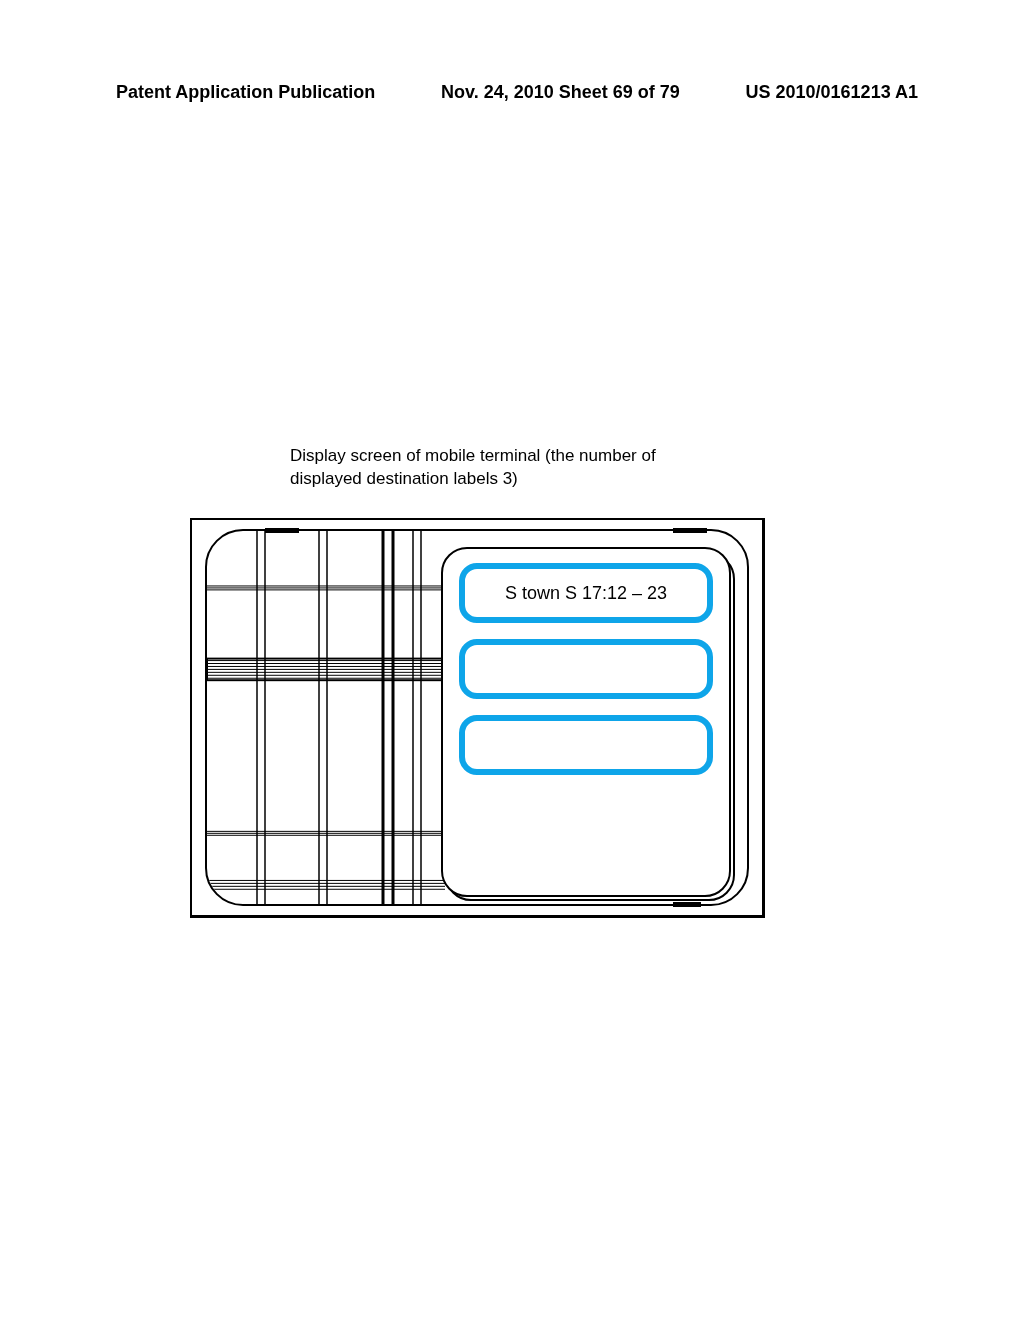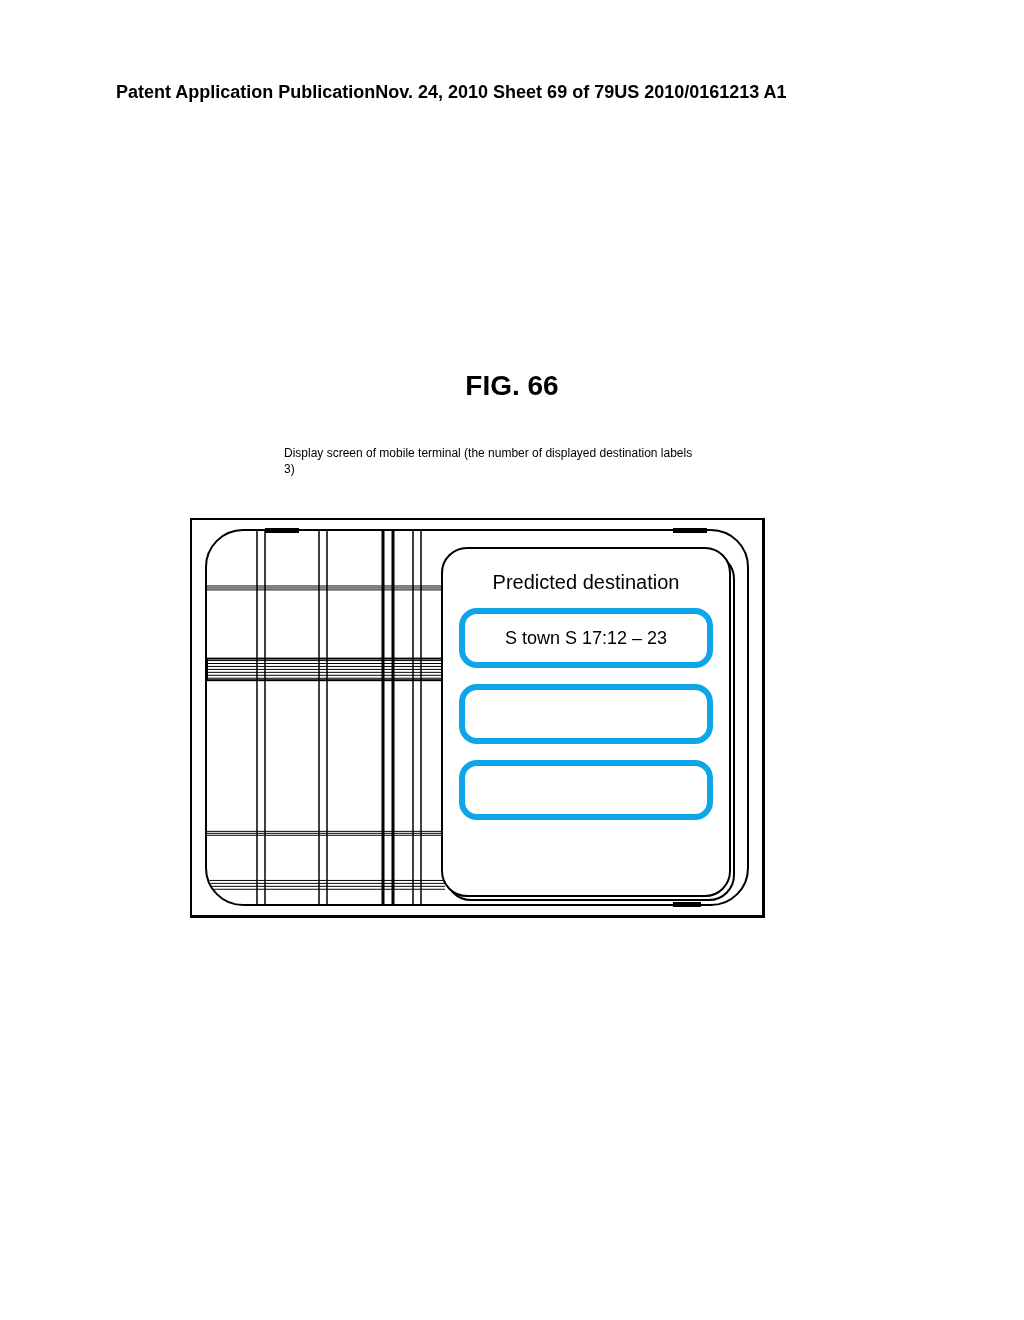--- a/index.html
+++ b/index.html
@@ -1,25 +1,25 @@
 <!DOCTYPE html>
 <html><head>
 <meta charset="utf-8">
 <style>
   * { box-sizing: border-box; margin: 0; padding: 0; }
   html, body { width: 1024px; height: 1320px; background: #fff; font-family: Arial, Helvetica, sans-serif; color: #000; }
   .page { position: relative; width: 1024px; height: 1320px; }
 
-  .hdr { position: absolute; top: 82px; left: 0; width: 1024px; display: flex; justify-content: flex-start; padding: 0 106px 0 116px; font-size: 18px; }
+  .hdr { position: absolute; top: 82px; left: 0; width: 1024px; display: flex; justify-content: space-between; padding: 0 106px 0 116px; font-size: 18px; }
   .hdr-left { font-weight: bold; }
   .hdr-right { font-weight: bold; }
 
   .fig-title { position: absolute; top: 370px; left: 0; width: 1024px; text-align: center; font-size: 28px; font-weight: bold; }
 
-  .caption { position: absolute; top: 445px; left: 284px; width: 420px; font-size: 12px; line-height: 1.35; }
+  .caption { position: absolute; top: 445px; left: 290px; width: 420px; font-size: 17px; line-height: 1.35; }
 
   .frame { position: absolute; top: 518px; left: 190px; width: 575px; height: 400px; border: 2px solid #000; border-right-width: 3px; border-bottom-width: 3px; background: #fff; }
 
   .screen { position: absolute; top: 9px; left: 13px; right: 13px; bottom: 9px; border: 2.5px solid #000; border-radius: 38px; background: #fff; }
   .tick-top { position: absolute; top: -3px; width: 34px; height: 5px; background: #000; }
   .tick-bot { position: absolute; bottom: -3px; width: 28px; height: 5px; background: #000; }
 
   .map { position: absolute; top: 0; left: 0; width: 238px; height: 100%; border-top-left-radius: 36px; border-bottom-left-radius: 36px; overflow: hidden; }
   .map svg { width: 100%; height: 100%; display: block; }
 
@@ -34,21 +34,20 @@
 </head>
 <body>
 
 <div class="page">
   <div class="hdr">
     <span class="hdr-left">Patent Application Publication</span>
     <span class="hdr-left">Nov. 24, 2010  Sheet 69 of 79</span>
     <span class="hdr-right">US 2010/0161213 A1</span>
   </div>
 
-  <div class="fig-title">FIG. 66</div>
   <div class="caption">Display screen of mobile terminal (the number of displayed destination labels 3)</div>
 
   <div class="frame">
     <div class="screen">
       <span class="tick-top" style="left:58px"></span>
       <span class="tick-top" style="right:40px"></span>
       <span class="tick-bot" style="right:46px"></span>
 
       <div class="map">
         <svg viewBox="0 0 238 380" preserveAspectRatio="none">
@@ -94,21 +93,20 @@
               <line x1="0" y1="362" x2="238" y2="362"></line>
               <line x1="0" y1="365" x2="238" y2="365"></line>
             </g>
           </g>
         </svg>
       </div>
 
       <div class="panel-stack">
         <div class="panel-bg2"></div>
         <div class="panel-main">
-          <div class="panel-title">Predicted destination</div>
           <div class="slot">S town S 17:12 – 23</div>
           <div class="slot"></div>
           <div class="slot"></div>
         </div>
       </div>
     </div>
   </div>
 </div>
 
 </body></html>

